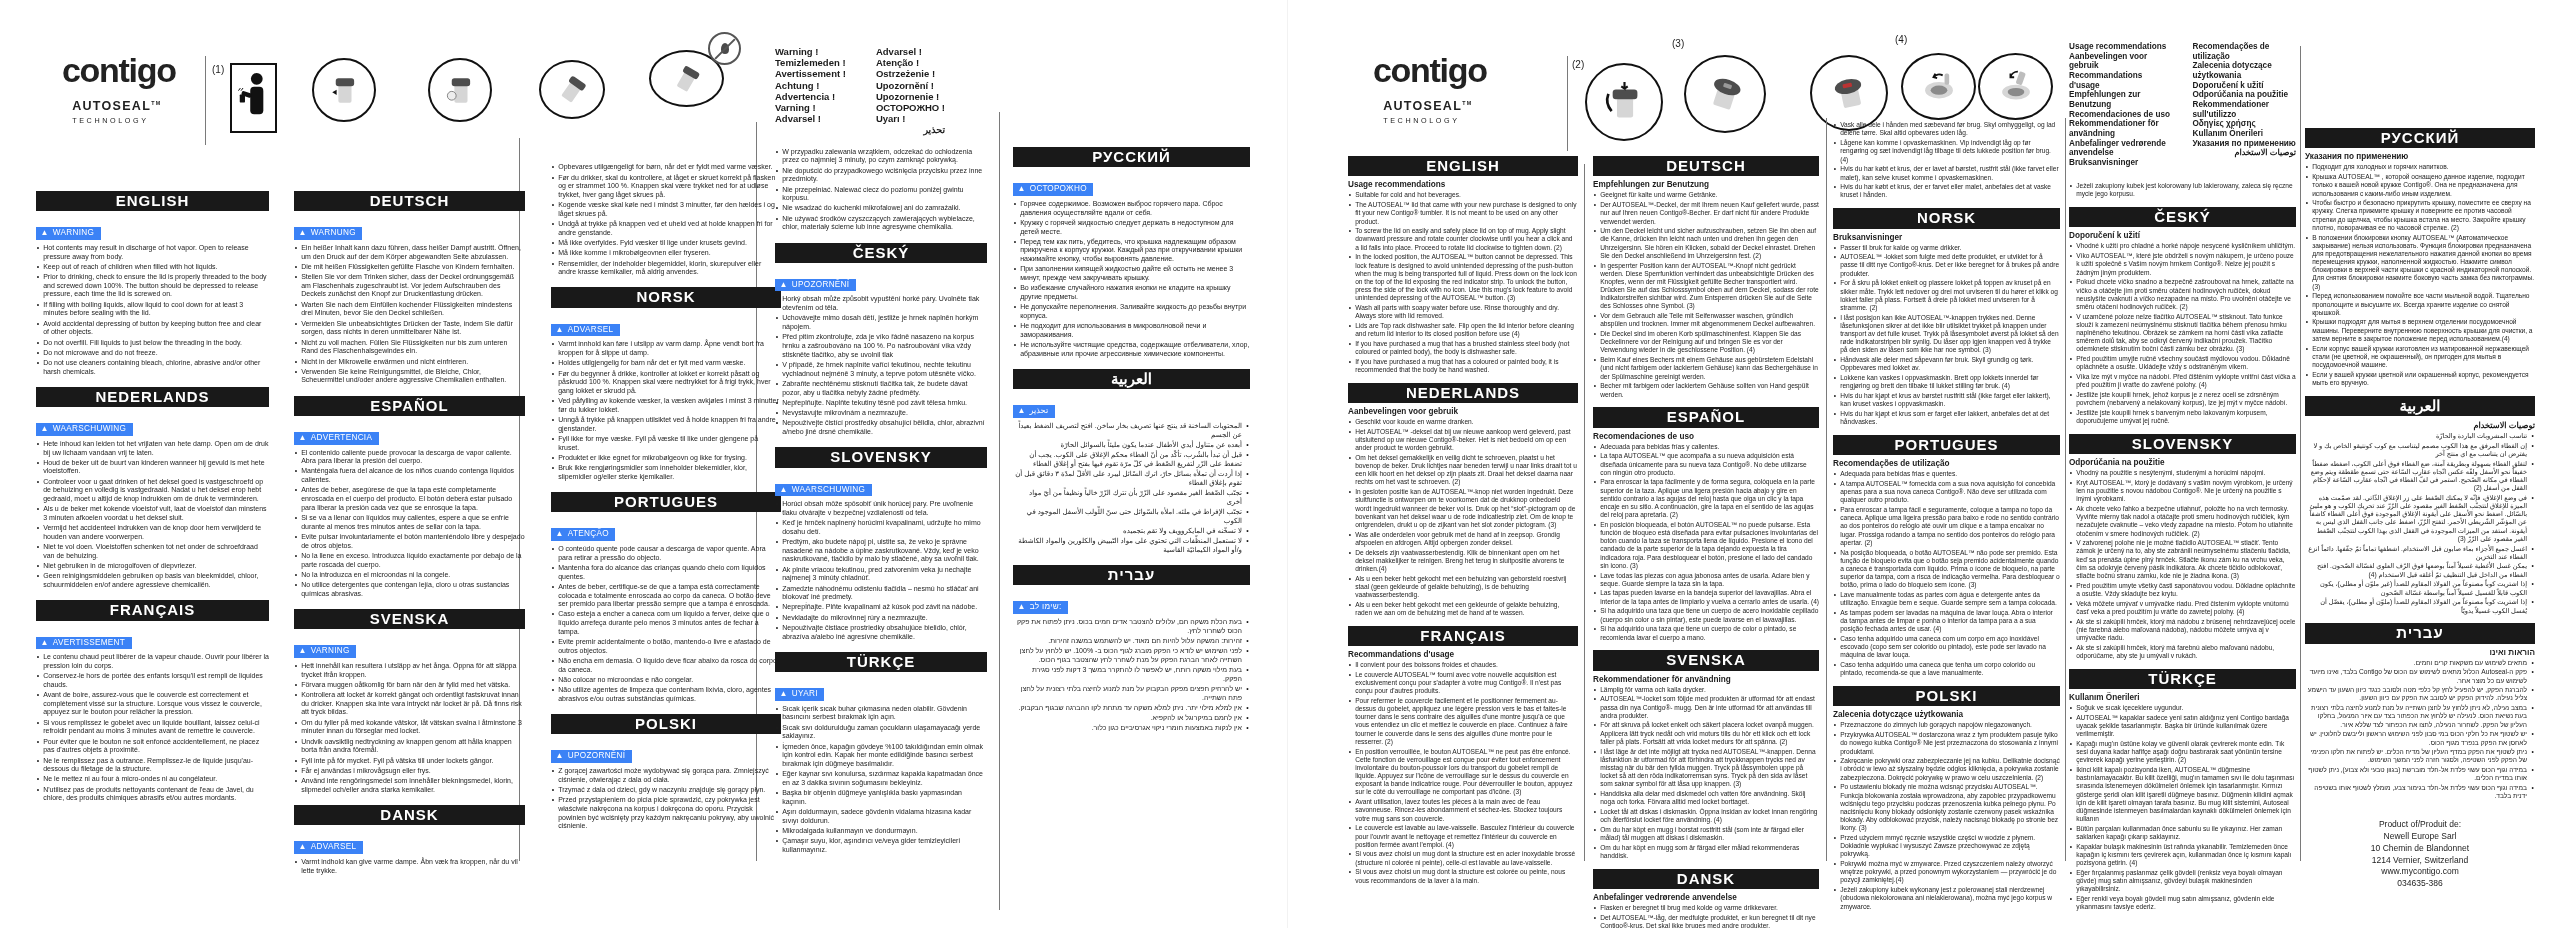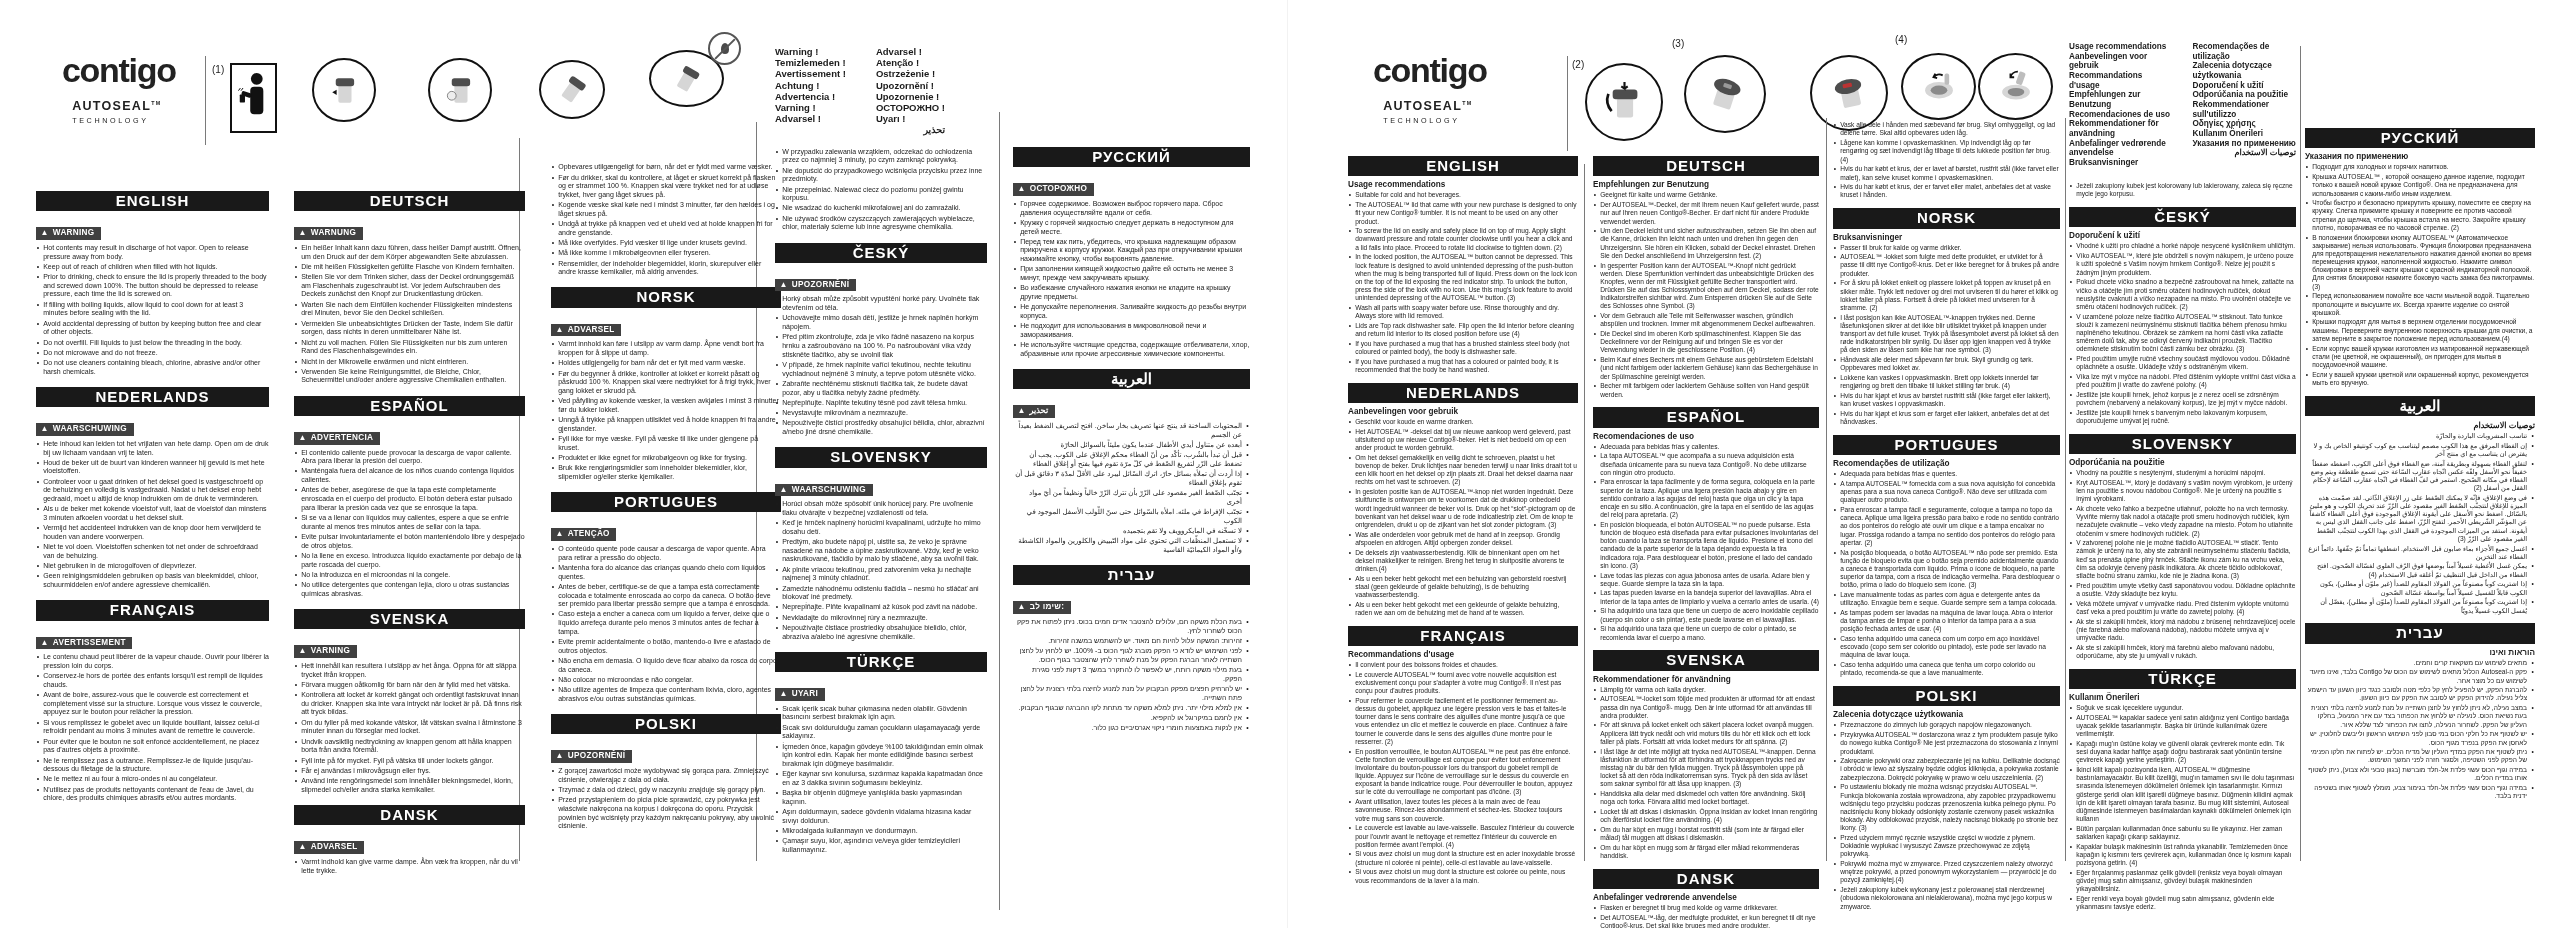--- a/index.html
+++ b/index.html
@@ -3,21 +3,21 @@
 <meta charset="utf-8">
 <style>
   html,body{margin:0;padding:0;background:#e8e8e8;}
   body{width:2576px;height:929px;position:relative;font-family:"Liberation Sans",sans-serif;color:#1c1c1c;}
   .sheet{position:absolute;left:0;top:0;width:2576px;height:929px;background:#ffffff;overflow:hidden;}
   .fold{position:absolute;left:1287px;top:0;width:1.3px;height:929px;background:#f2f2f2;}
   .vline{position:absolute;width:0.7px;background:#7a7a7a;}
   .col{position:absolute;top:0;height:929px;overflow:hidden;box-sizing:border-box;}
   .hbar{background:#191919;color:#ffffff;text-align:center;font-weight:bold;font-size:15px;line-height:20.4px;letter-spacing:1px;margin:0 0 4px 0;}
   .badgewrap{margin:2.6px 0 4px 0;}
-  .badge{display:inline-block;background:#404040;color:#ffffff;font-weight:bold;font-size:8.2px;line-height:12.5px;padding:0 6.6px 0 4.6px;letter-spacing:0.3px;margin-top:12px;}
+  .badge{display:inline-block;background:#3b82f6;color:#ffffff;font-weight:normal;font-size:8.2px;line-height:12.5px;padding:0 6.6px 0 4.6px;letter-spacing:0.3px;margin-top:12px;}
   .badge .tri{font-size:8px;margin-right:4px;}
   ul.blt{list-style:none;margin:1.3px 0 10.5px 0;padding:0;font-size:7px;line-height:1.24;}
   ul.blt li{position:relative;padding-left:7.2px;margin-bottom:1.6px;}
   ul.blt li::before{content:"\2022";position:absolute;left:0.7px;top:0;}
   .rtl ul.blt{direction:rtl;text-align:right;}
   .rtl ul.blt li{padding-left:0;padding-right:8px;}
   .rtl ul.blt li::before{left:auto;right:1.3px;}
   .usage ul.blt{font-size:6.6px;margin-bottom:8.5px;}
   .title{font-weight:bold;font-size:8.2px;margin:1.3px 0 2px 0;}
   .rtl .title{text-align:right;direction:rtl;}
@@ -714,15 +714,25 @@
           <li>מתאים לשימוש עם משקאות קרים וחמים.</li>
           <li>פקק ה-Autoseal הכלול מתאים לשימוש עם הכוס של Contigo בלבד, ואינו מיועד לשימוש עם כל מוצר אחר.</li>
           <li>להברגת הפקק, יש להפעיל לחץ קל כלפי מטה ולסובב כנגד כיוון השעון עד הישמע צליל נעילה. להידוק הפקק יש לסובב את הפקק עם כיוון השעון.</li>
           <li>במצב נעילה, לא ניתן ללחוץ על לחצן השתייה על מנת למנוע לחיצה בלתי רצונית בעת נשיאת הכוס. לנעילה יש ללחוץ את הכפתור בצד עם איור המנעול, בחלקו העליון של הפקק. לשחרור הנעילה, לחצו את הכפתור לצד שללא איור.</li>
           <li>יש לשטוף את כל חלקי הכוס במי סבון לפני השימוש הראשון ולייבשם לחלוטין. יש לאחסן את הפקק בנפרד מגוף הכוס.</li>
           <li>ניתן לשטוף את הפקק במדף העליון של מדיח הכלים. יש לפתוח את חלקו הפנימי של הפקק לפני השטיפה, ולסגור חזרה לפני המשך השימוש.</li>
           <li>במידה וגוף הכוס עשוי פלדת אל-חלד מוברשת (בגוון טבעי ולא צבוע), ניתן לשטוף אותו במדיח הכלים.</li>
           <li>במידה וגוף הכוס עשוי פלדת אל-חלד בגימור צבע, מומלץ לשטוף אותו בשטיפה ידנית בלבד.</li>
         </ul>
     </section>
+    <section class="sec product">
+      <ul class="plain">
+          <li>Product of/Produit de:</li>
+          <li>Newell Europe Sarl</li>
+          <li>10 Chemin de Blandonnet</li>
+          <li>1214 Vernier, Switzerland</li>
+          <li>www.mycontigo.com</li>
+          <li>034635-386</li>
+        </ul>
+    </section>
   </div>
 </div>
 
 
 </body></html>

